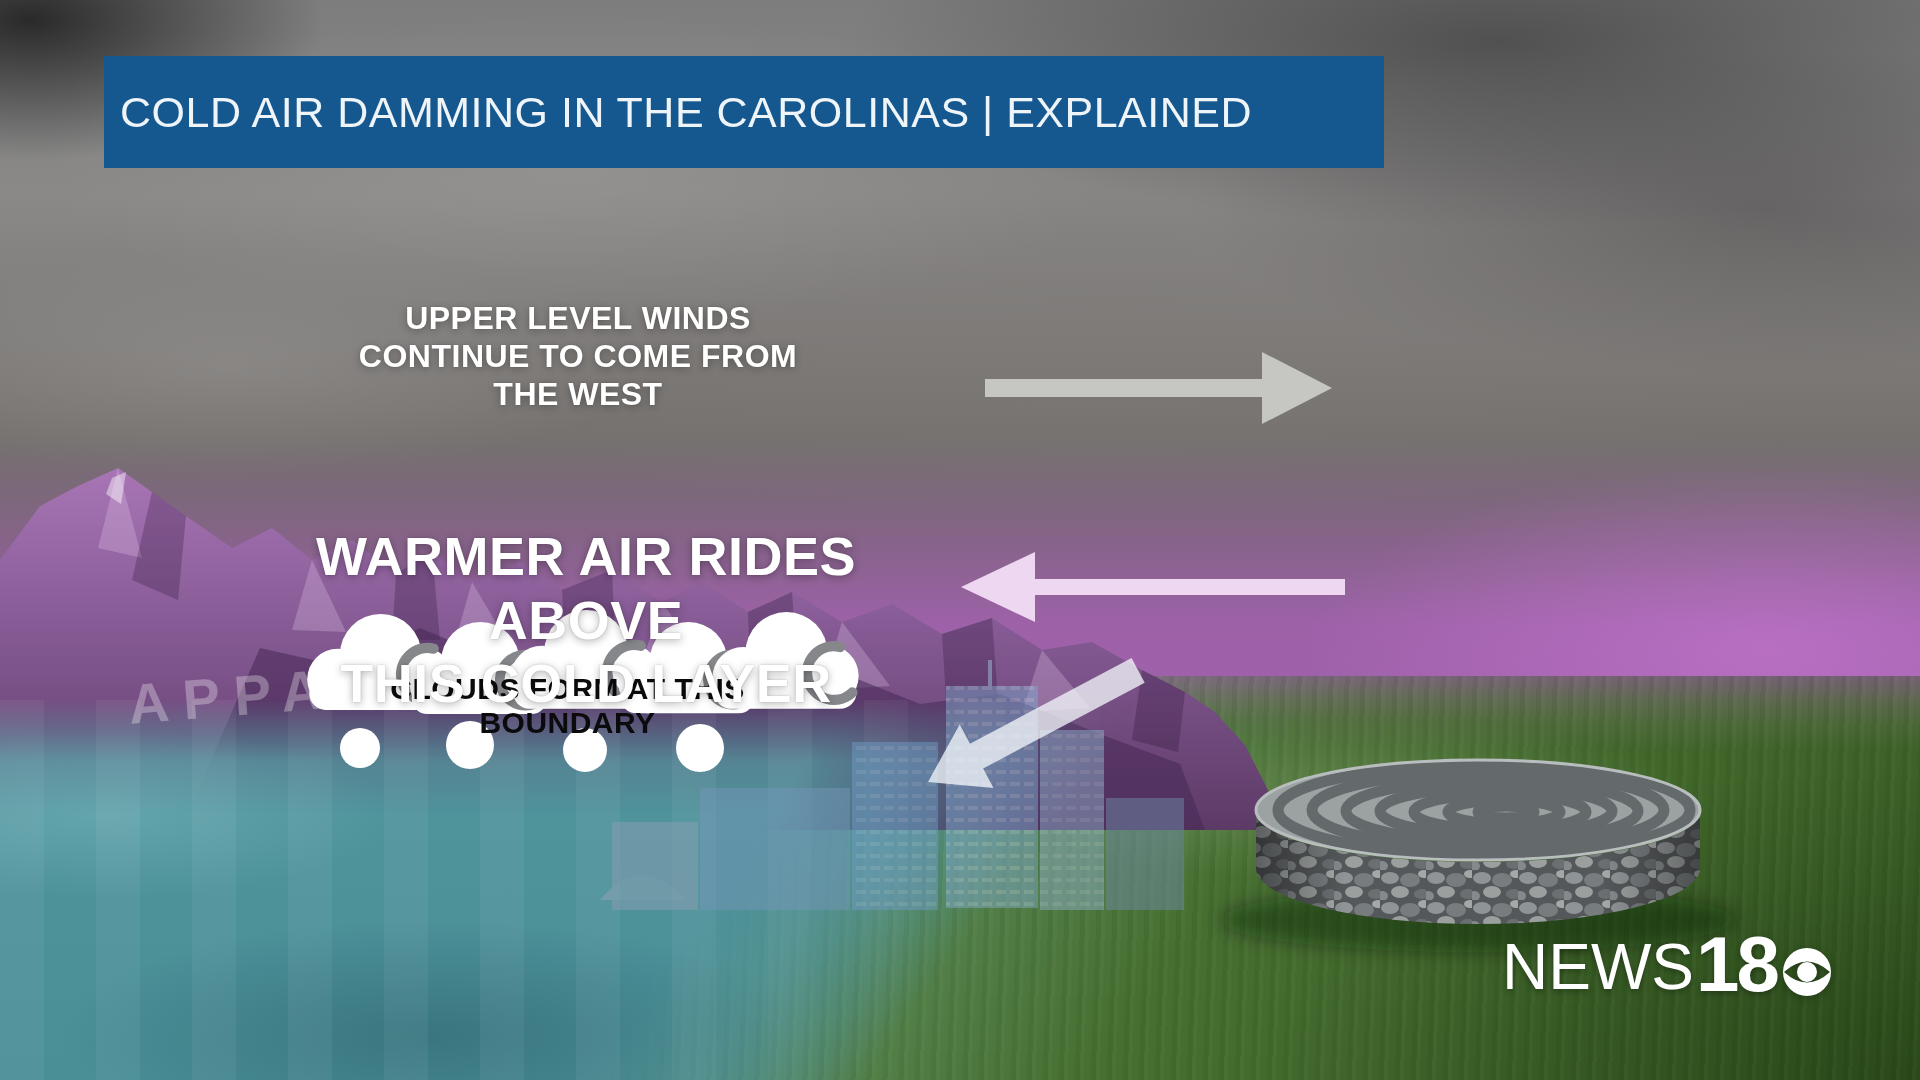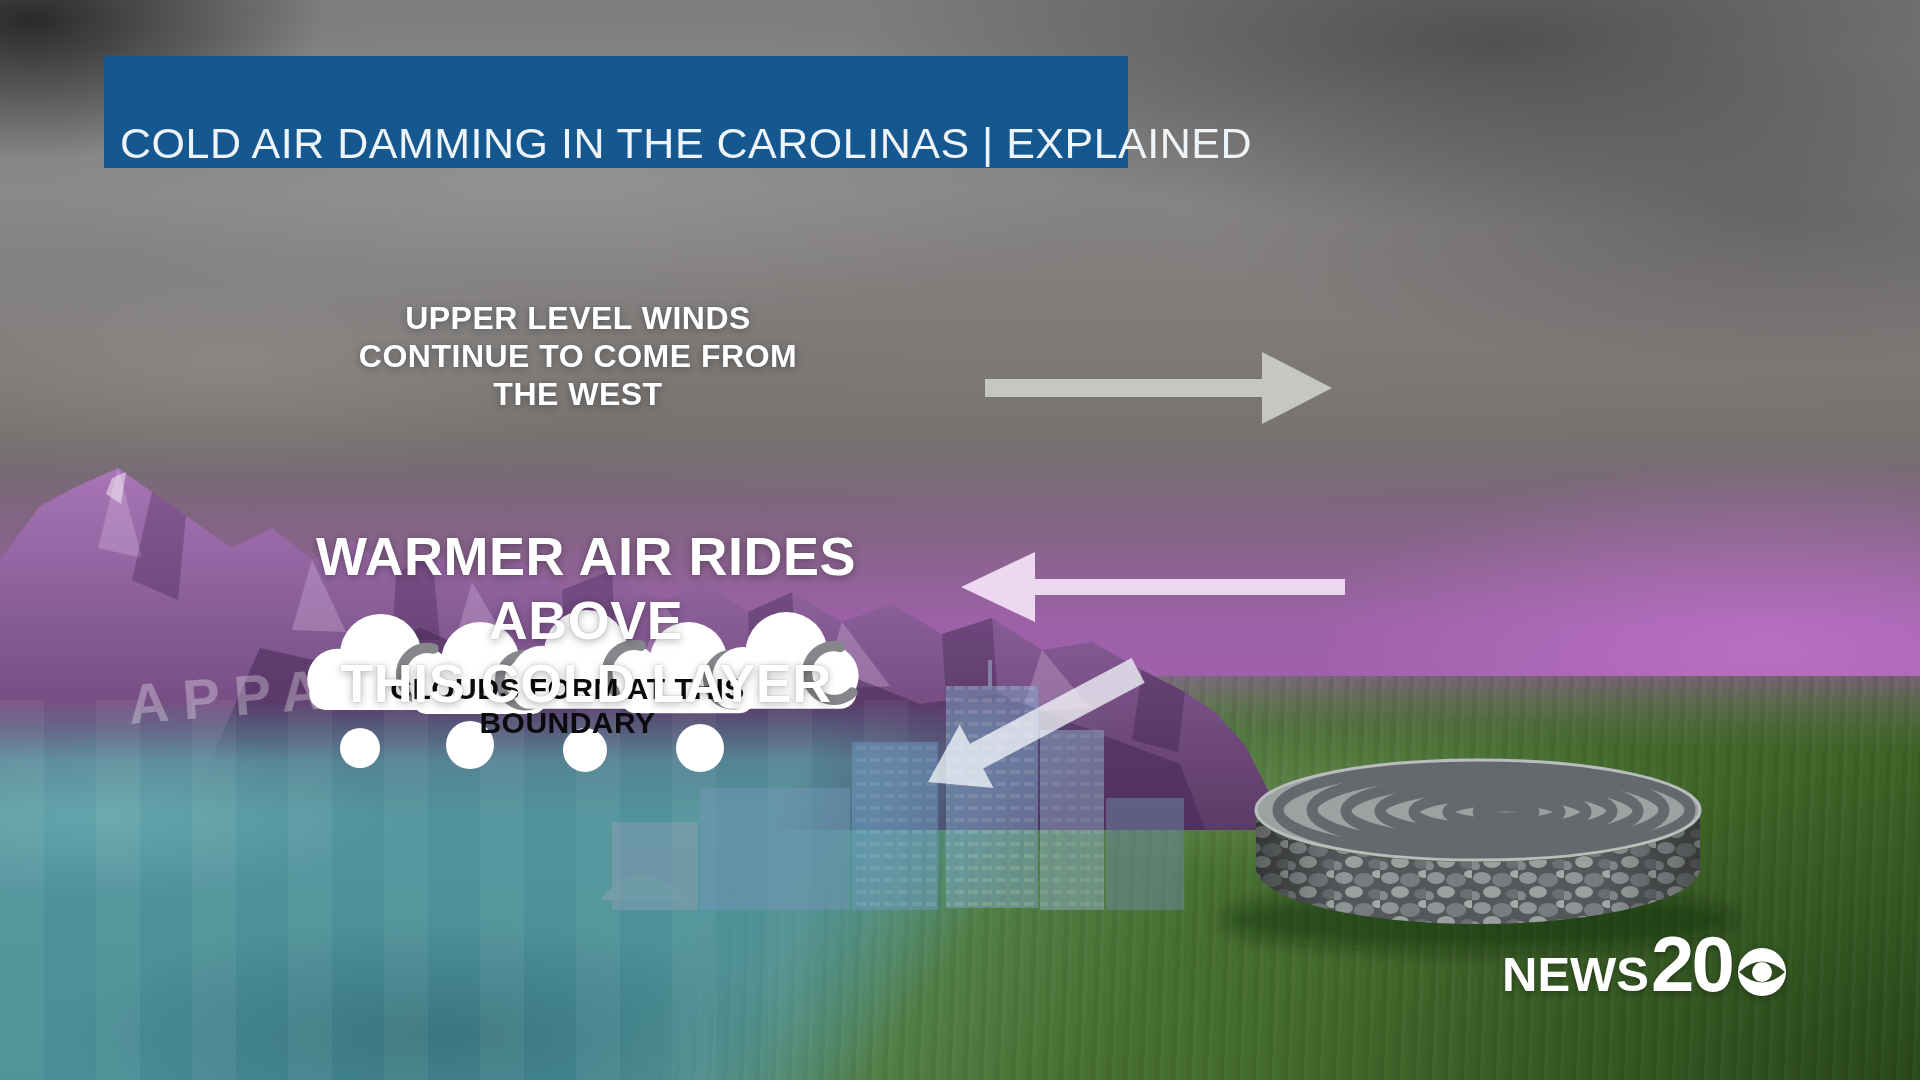--- a/index.html
+++ b/index.html
@@ -51,29 +51,29 @@
     text-shadow:0 2px 8px rgba(0,0,0,.3),0 0 2px rgba(0,0,0,.2);}
   .lbl-upper{left:268px;top:300px;width:620px;font-size:32px;}
   .lbl-warm{left:280px;top:525px;width:612px;font-size:54px;}
   .lbl-cold{left:225px;top:782px;width:680px;font-size:42px;}
   .lbl-clouds{left:300px;top:672px;width:535px;font-size:30px;font-weight:800;
     color:#0b0b0d;text-align:center;z-index:45;letter-spacing:.5px;}
   .range-label{left:126px;top:672px;z-index:32;font-size:56px;font-weight:800;
     letter-spacing:14px;color:rgba(255,255,255,.30);transform:rotate(-4.5deg);
     transform-origin:left top;white-space:nowrap;}
 
-  .title-bar{left:104px;top:56px;width:1024px;height:112px;z-index:70;
-    display:flex;align-items:flex-end;padding-left:16px;box-sizing:border-box;}
+  .title-bar{left:104px;top:56px;width:1280px;height:112px;z-index:70;
+    display:flex;align-items:center;padding-left:16px;box-sizing:border-box;}
   .title-bar span{position:static;color:#eef4f8;font-size:43px;font-weight:400;
     letter-spacing:.5px;white-space:nowrap;}
 
   .logo{left:1502px;top:930px;z-index:70;display:flex;align-items:flex-end;
     color:#fff;text-shadow:0 2px 6px rgba(0,0,0,.35);}
   .logo span{position:static;}
-  .logo-news{font-size:49px;font-weight:700;letter-spacing:0;line-height:1;}
+  .logo-news{font-size:64px;font-weight:400;letter-spacing:0;line-height:1;}
   .logo-number{font-size:78px;font-weight:800;letter-spacing:-3px;line-height:.88;margin-left:2px;}
   .logo svg{position:static;width:52px;height:52px;margin-left:4px;margin-bottom:1px;
     filter:drop-shadow(0 2px 4px rgba(0,0,0,.3));}
 </style>
 </head>
 <body>
 
 <div class="scene">
 
   <div class="sky"></div>
@@ -212,21 +212,21 @@
   <div class="anno lbl-warm">WARMER AIR RIDES ABOVE
 THIS COLD LAYER</div>
   <div class="lbl-clouds" style="position:absolute;">CLOUDS FORM AT THIS BOUNDARY</div>
 
   <div class="title-bar" style="background:#15578f;">
     <span>COLD AIR DAMMING IN THE CAROLINAS | EXPLAINED</span>
   </div>
 
   <div class="logo">
     <span class="logo-news">NEWS</span>
-    <span class="logo-number">20</span>
+    <span class="logo-number">18</span>
     <svg viewBox="-26 -26 52 52">
       <path fill="#fff" fill-rule="evenodd" d="M0,-24 a24,24 0 1 1 0,48 a24,24 0 1 1 0,-48 Z
            M-23,0 Q0,-21 23,0 Q0,21 -23,0 Z
            M0,-10 a10,10 0 1 0 0,20 a10,10 0 1 0 0,-20 Z"></path>
     </svg>
   </div>
 
 </div>
 
 </body></html>

